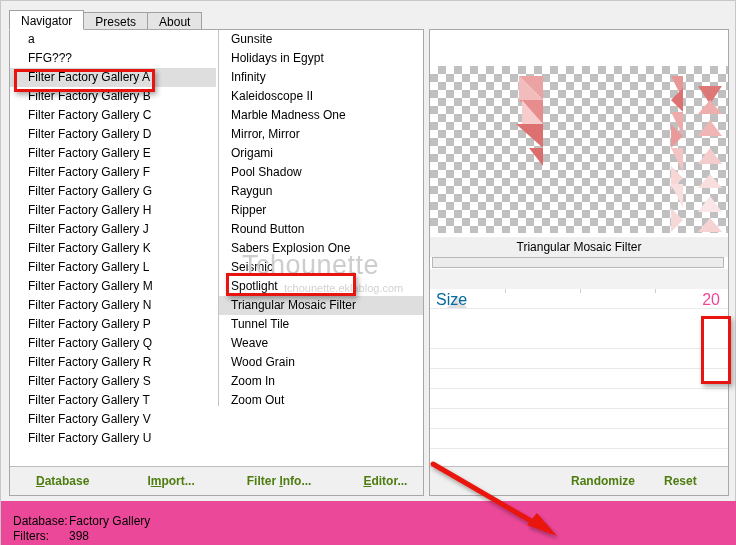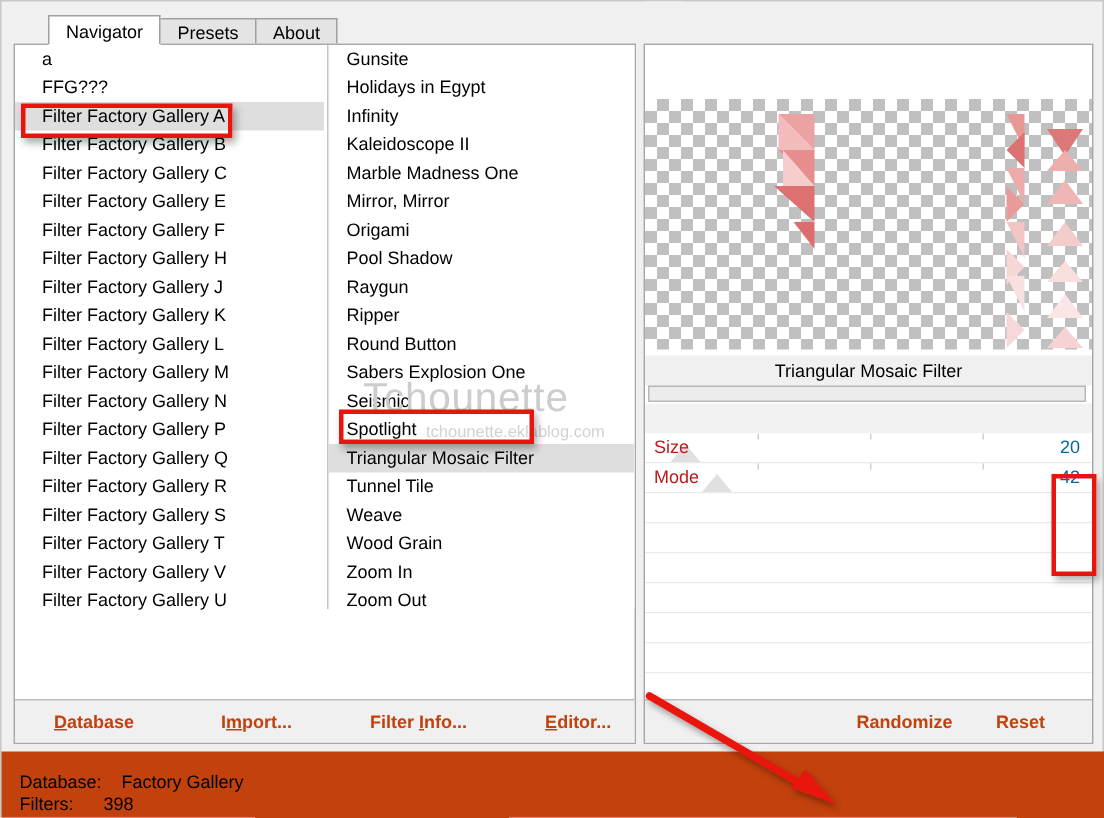--- a/index.html
+++ b/index.html
@@ -66,21 +66,20 @@
     margin-right: -1px;
     white-space: nowrap;
   }
   .tab.active {
     background: #ffffff;
     height: 20px;
     line-height: 19px;
     border-bottom: 1px solid #ffffff;
     position: relative;
     z-index: 3;
-    margin-left: 23px;
   }
 
   
   #mainpanel {
     position: absolute;
     left: 8px; top: 28px;
     width: 415px; height: 467px;
     background: #ffffff;
     border: 1px solid #a8a8a8;
   }
@@ -120,21 +119,21 @@
     left: 0px; bottom: 0px;
     width: 100%; height: 29px;
     background: #f0f0f0;
     border-top: 1px solid #bdbdbd;
     display: flex;
     align-items: center;
   }
   .actlink {
     font-size: 12px;
     font-weight: bold;
-    color: #c2410c;
+    color: #4d7c0f;
     white-space: nowrap;
     cursor: default;
   }
   .actlink u { text-decoration: underline; }
   #act-database { margin-left: 26px; }
   #act-import   { margin-left: 58px; }
   #act-filterinfo { margin-left: 52px; }
   #act-editor   { margin-left: 52px; }
 
   
@@ -186,29 +185,29 @@
   .sliderrow {
     position: absolute;
     left: 0px;
     width: 298px; height: 20px;
     border-bottom: 1px solid #eaeaea;
     background: #ffffff;
   }
   .sliderrow .slabel {
     position: absolute;
     left: 6px; top: 2px;
-    font-size: 12px;
-    color: #b91c1c;
+    font-size: 16px;
+    color: #0369a1;
     white-space: nowrap;
   }
   .sliderrow .svalue {
     position: absolute;
     right: 8px; top: 2px;
-    font-size: 12px;
-    color: #0369a1;
+    font-size: 16px;
+    color: #ec4899;
     text-align: right;
     white-space: nowrap;
   }
   .sliderrow .stick {
     position: absolute;
     top: 0px;
     width: 1px; height: 4px;
     background: #d0d0d0;
   }
   .sliderrow .sthumb {
@@ -233,30 +232,30 @@
   #act-reset {
     position: absolute;
     left: 234px; top: 7px;
   }
 
   
   #footer {
     position: absolute;
     left: 0px; top: 500px;
     width: 736px; height: 45px;
-    background: #c2410c;
+    background: #ec4899;
   }
   .ftlabel {
     position: absolute;
     font-size: 12px;
     color: #000;
     white-space: nowrap;
   }
   #ft-dbl   { left: 12px; top: 13px; }
-  #ft-dbv   { left: 80px; top: 13px; }
+  #ft-dbv   { left: 68px; top: 13px; }
   #ft-fl    { left: 12px; top: 28px; }
   #ft-fv    { left: 68px; top: 28px; }
 
   
   #wm-main {
     position: absolute;
     left: 241px; top: 249px;
     font-size: 27px;
     color: #cdcdcd;
     letter-spacing: 0.5px;
@@ -307,22 +306,24 @@
   </div>
 
   <div id="mainpanel">
 
     <div id="leftlist">
       <div class="listitem">a</div>
       <div class="listitem">FFG???</div>
       <div class="listitem selected">Filter Factory Gallery A</div>
       <div class="listitem">Filter Factory Gallery B</div>
       <div class="listitem">Filter Factory Gallery C</div>
+      <div class="listitem">Filter Factory Gallery D</div>
       <div class="listitem">Filter Factory Gallery E</div>
       <div class="listitem">Filter Factory Gallery F</div>
+      <div class="listitem">Filter Factory Gallery G</div>
       <div class="listitem">Filter Factory Gallery H</div>
       <div class="listitem">Filter Factory Gallery J</div>
       <div class="listitem">Filter Factory Gallery K</div>
       <div class="listitem">Filter Factory Gallery L</div>
       <div class="listitem">Filter Factory Gallery M</div>
       <div class="listitem">Filter Factory Gallery N</div>
       <div class="listitem">Filter Factory Gallery P</div>
       <div class="listitem">Filter Factory Gallery Q</div>
       <div class="listitem">Filter Factory Gallery R</div>
       <div class="listitem">Filter Factory Gallery S</div>
@@ -398,28 +399,20 @@
 
     <div class="sliderrow" style="top:259px;">
       <div class="stick" style="left:75px;"></div>
       <div class="stick" style="left:150px;"></div>
       <div class="stick" style="left:225px;"></div>
       <div class="sthumb" style="left:17px;"></div>
       <div class="slabel">Size</div>
       <div class="svalue">20</div>
     </div>
 
-    <div class="sliderrow" style="top:279px;">
-      <div class="stick" style="left:75px;"></div>
-      <div class="stick" style="left:150px;"></div>
-      <div class="stick" style="left:225px;"></div>
-      <div class="sthumb" style="left:38px;"></div>
-      <div class="slabel">Mode</div>
-      <div class="svalue">42</div>
-    </div>
 
     <div class="sliderrow" style="top:299px;"></div>
     <div class="sliderrow" style="top:319px;"></div>
     <div class="sliderrow" style="top:339px;"></div>
     <div class="sliderrow" style="top:359px;"></div>
     <div class="sliderrow" style="top:379px;"></div>
     <div class="sliderrow" style="top:399px;"></div>
     <div class="sliderrow" style="top:419px;border-bottom:none;"></div>
 
     <div id="bottomband">

